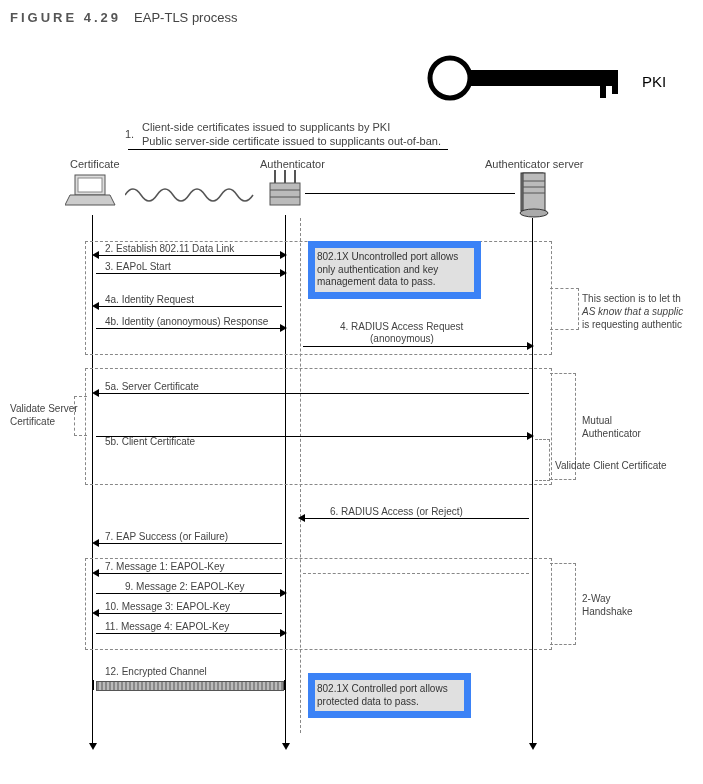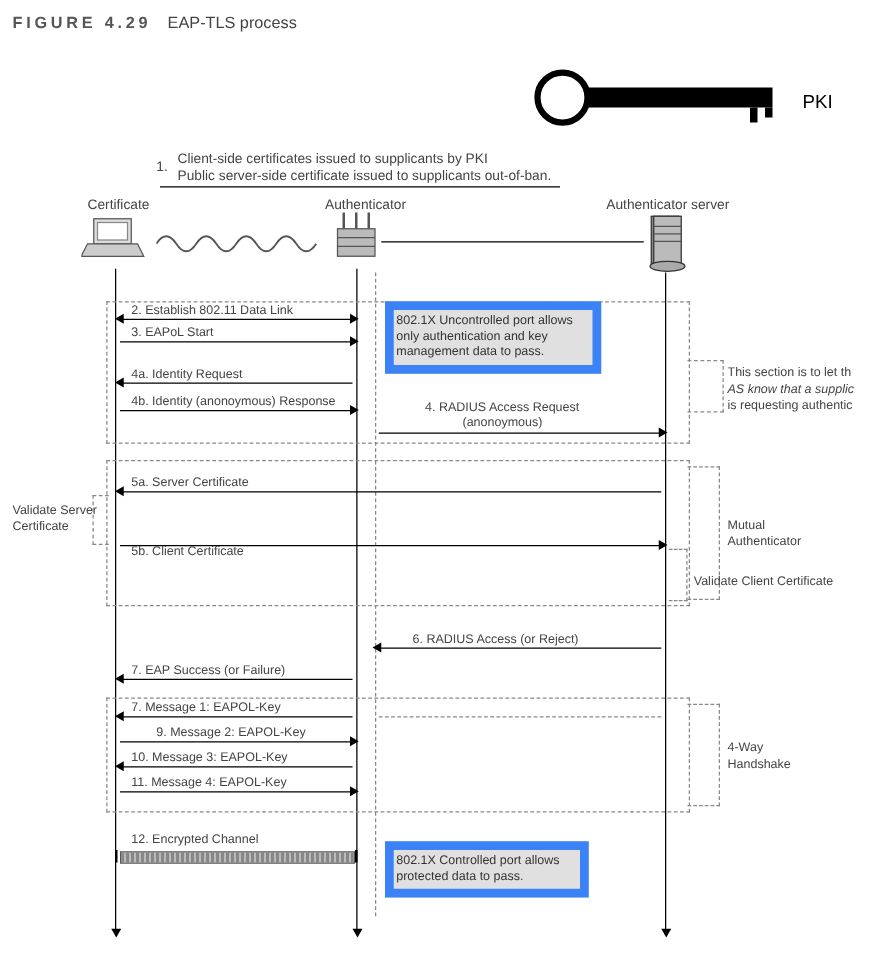--- a/index.html
+++ b/index.html
@@ -243,21 +243,21 @@
 
   <div class="line-solid" style="left:86px; top:580px; width:186px; height:1px;"></div>
   <div class="arrowhead-l" style="left:82px; top:576px;"></div>
   <div class="msg-text" style="left:95px; top:568px;">10. Message 3: EAPOL-Key</div>
 
   <div class="line-solid" style="left:86px; top:600px; width:186px; height:1px;"></div>
   <div class="arrowhead-r" style="left:270px; top:596px;"></div>
   <div class="msg-text" style="left:95px; top:588px;">11. Message 4: EAPOL-Key</div>
 
   <div class="lbl" style="left:572px; top:560px; font-size:10px; width:70px;">
-    <span>4-Way Handshake</span>
+    <span>2-Way Handshake</span>
   </div>
   <div style="position:absolute; left:540px; top:530px; width:25px; height:80px; border-top:1px dashed #888; border-right:1px dashed #888; border-bottom:1px dashed #888;"></div>
 
   <div class="msg-text" style="left:95px; top:633px;">12. Encrypted Channel</div>
   <div class="encrypted-bar" style="left:86px; top:648px; width:186px;"></div>
   <div class="marker-end" style="left:82px; top:647px;"></div>
   <div class="marker-end" style="left:274px; top:647px;"></div>
 
   <div class="box" style="left:298px; top:640px; width:145px;">802.1X Controlled port allows protected data to pass.</div>
 

